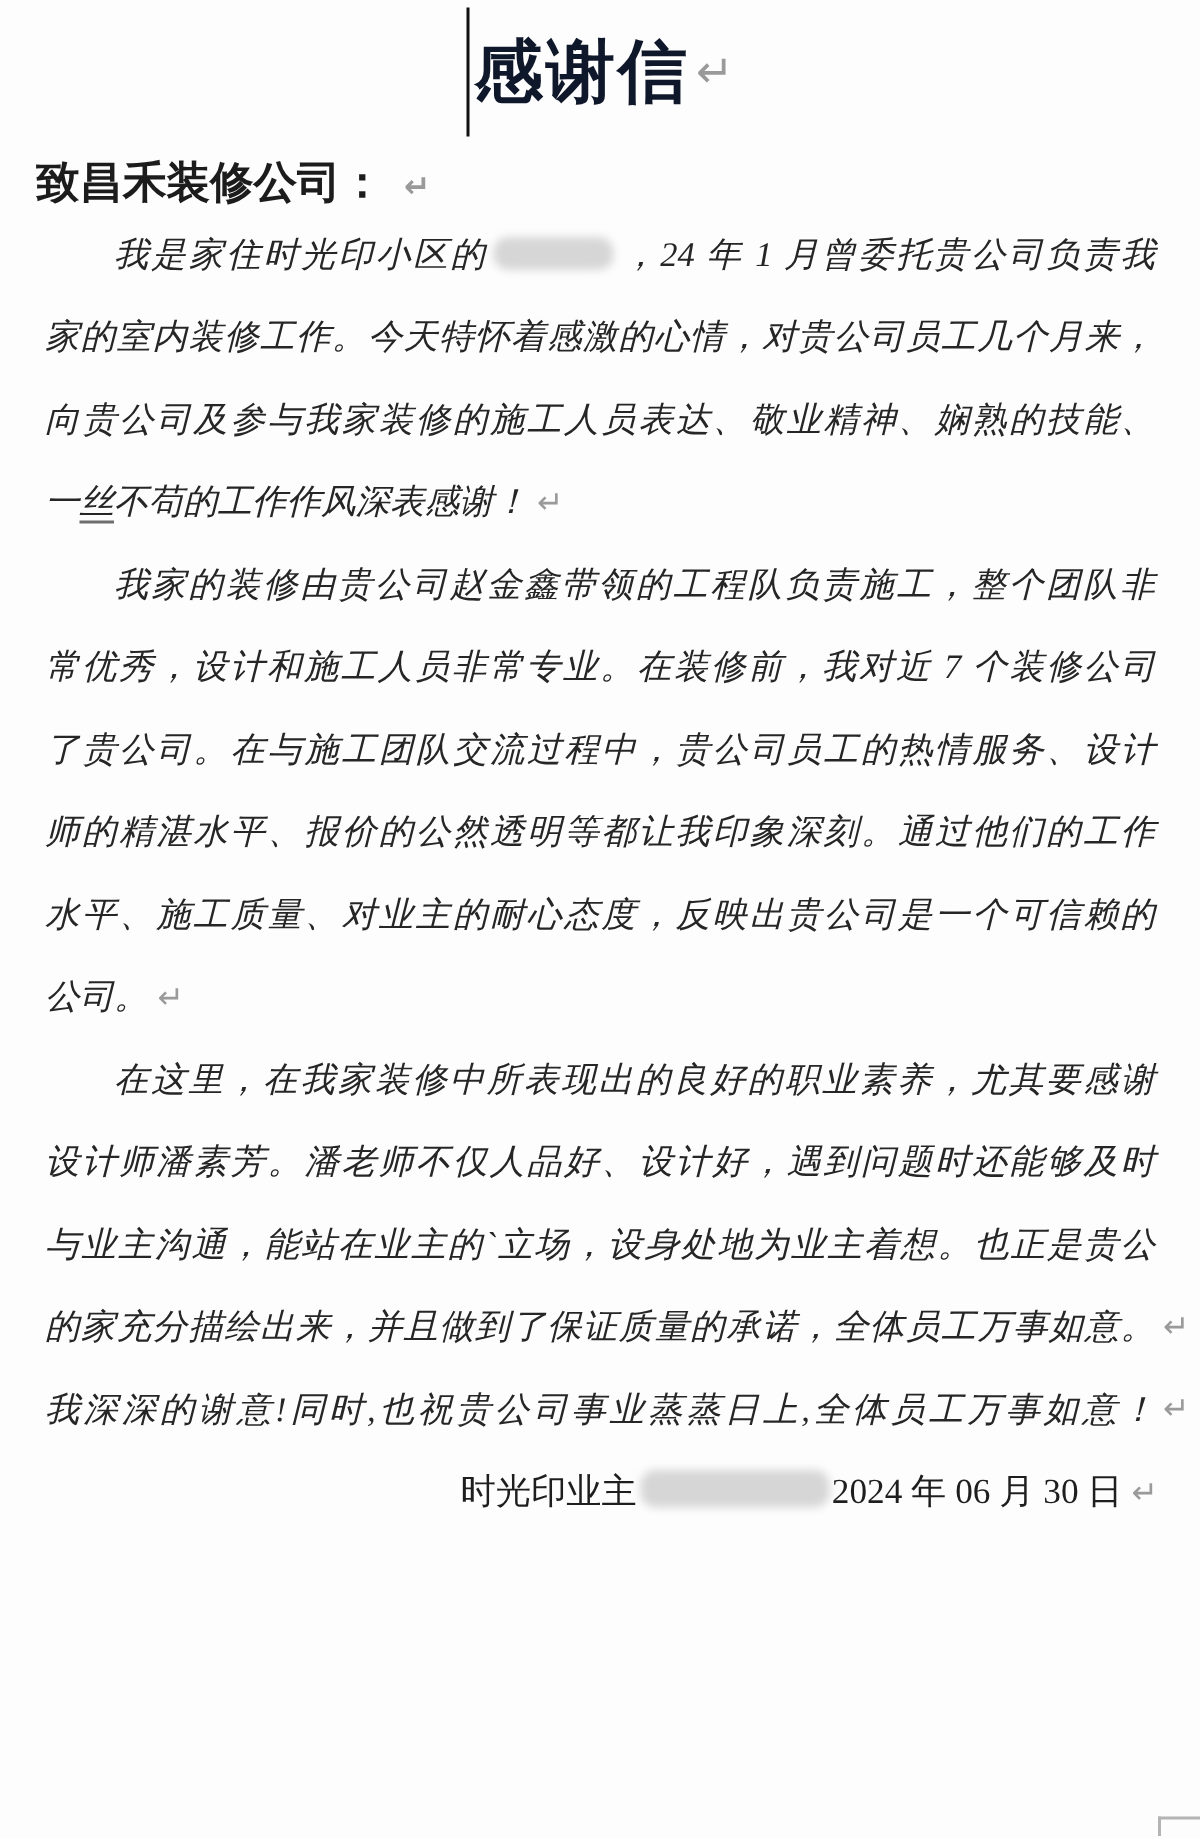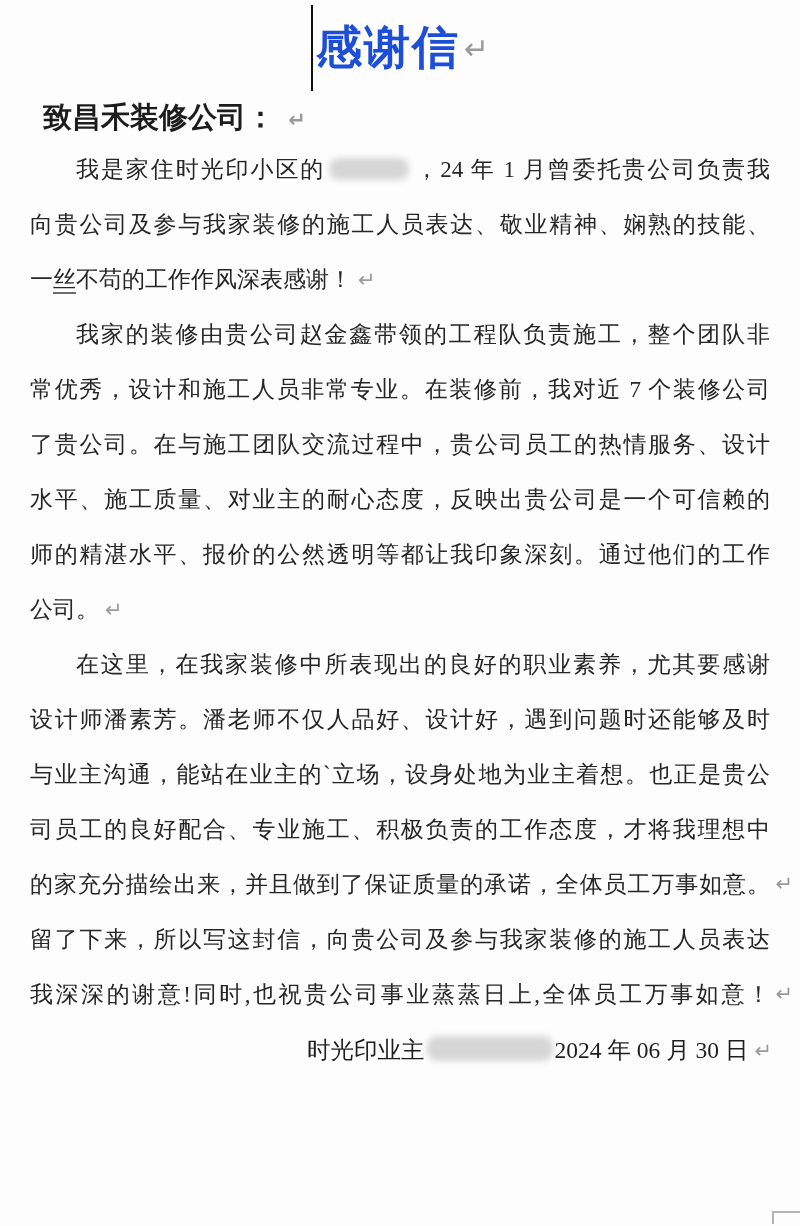--- a/index.html
+++ b/index.html
@@ -14,34 +14,34 @@
   
   .title-row{
     height:92px;padding-top:2px;
     display:flex;align-items:center;justify-content:center;
   }
   .caret{
     display:inline-block;width:0;height:86px;
     border-left:2px solid #111;margin-right:3px;
   }
   .title-text{
-    font-size:46px;font-weight:bold;color:#1d4ed8;letter-spacing:2px;
+    font-size:46px;font-weight:bold;color:#0f172a;letter-spacing:2px;
   }
   .pm{color:#9a9a9a;font-family:"DejaVu Sans",sans-serif;}
   .pm-title{font-size:30px;margin-left:4px;}
   .pm-inline{font-size:21px;margin-left:6px;}
   .pm-abs{position:absolute;right:7px;top:0;font-size:21px;}
   
   .salutation{
-    height:42px;line-height:42px;
-    padding:0 43px;margin-top:2px;
+    height:42px;line-height:52px;
+    padding:0 24px;margin-top:2px;
     font-size:29px;font-weight:bold;color:#1c1c1c;
   }
   
-  .body{margin-top:4px;}
+  .body{margin-top:4px;font-style:italic;}
   .tline{
     position:relative;
     height:55px;line-height:55px;
     padding:0 30px;
     font-size:23px;
     text-align:justify;
     text-align-last:justify;
   }
   .ind{padding-left:76px;}
   .endl{text-align-last:left;}
@@ -82,49 +82,48 @@
     <span>致昌禾装修公司：</span>
     <span class="pm pm-inline">↵</span>
   </div>
 
   <div class="body">
 
     <div>
       <div class="tline ind">
         <span>我是家住时光印小区的</span><span class="blur blur-name"></span><span>，24 年 1 月曾委托贵公司负责我</span>
       </div>
+      <div class="tline">家的室内装修工作。今天特怀着感激的心情，对贵公司员工几个月来，</div>
       <div class="tline">向贵公司及参与我家装修的施工人员表达、敬业精神、娴熟的技能、</div>
       <div class="tline endl">
         <span>一</span><span class="seg-underline">丝</span><span>不苟的工作作风深表感谢！</span><span class="pm pm-inline">↵</span>
       </div>
     </div>
 
     <div>
       <div class="tline ind">我家的装修由贵公司赵金鑫带领的工程队负责施工，整个团队非</div>
       <div class="tline">常优秀，设计和施工人员非常专业。在装修前，我对近 7 个装修公司</div>
       <div class="tline">了贵公司。在与施工团队交流过程中，贵公司员工的热情服务、设计</div>
+      <div class="tline">师的精湛水平、报价的公然透明等都让我印象深刻。通过他们的工作</div>
       <div class="tline">水平、施工质量、对业主的耐心态度，反映出贵公司是一个可信赖的</div>
-      <div class="tline">师的精湛水平、报价的公然透明等都让我印象深刻。通过他们的工作</div>
       <div class="tline endl">
         <span>公司。</span><span class="pm pm-inline">↵</span>
       </div>
     </div>
 
     <div>
       <div class="tline ind">在这里，在我家装修中所表现出的良好的职业素养，尤其要感谢</div>
       <div class="tline">设计师潘素芳。潘老师不仅人品好、设计好，遇到问题时还能够及时</div>
       <div class="tline">与业主沟通，能站在业主的`立场，设身处地为业主着想。也正是贵公</div>
-      <div class="tline">司员工的良好配合、专业施工、积极负责的工作态度，才将我理想中</div>
       <div class="tline">
         <span>的家充分描绘出来，并且做到了保证质量的承诺，全体员工万事如意。</span><span class="pm pm-abs">↵</span>
       </div>
     </div>
 
     <div>
-      <div class="tline">留了下来，所以写这封信，向贵公司及参与我家装修的施工人员表达</div>
       <div class="tline">
         <span>我深深的谢意!同时,也祝贵公司事业蒸蒸日上,全体员工万事如意！</span><span class="pm pm-abs">↵</span>
       </div>
     </div>
 
   </div>
 
   <div class="signature">
     <span>时光印业主</span><span class="blur blur-sign"></span><span>2024 年 06 月 30 日</span><span class="pm pm-inline">↵</span>
   </div>

